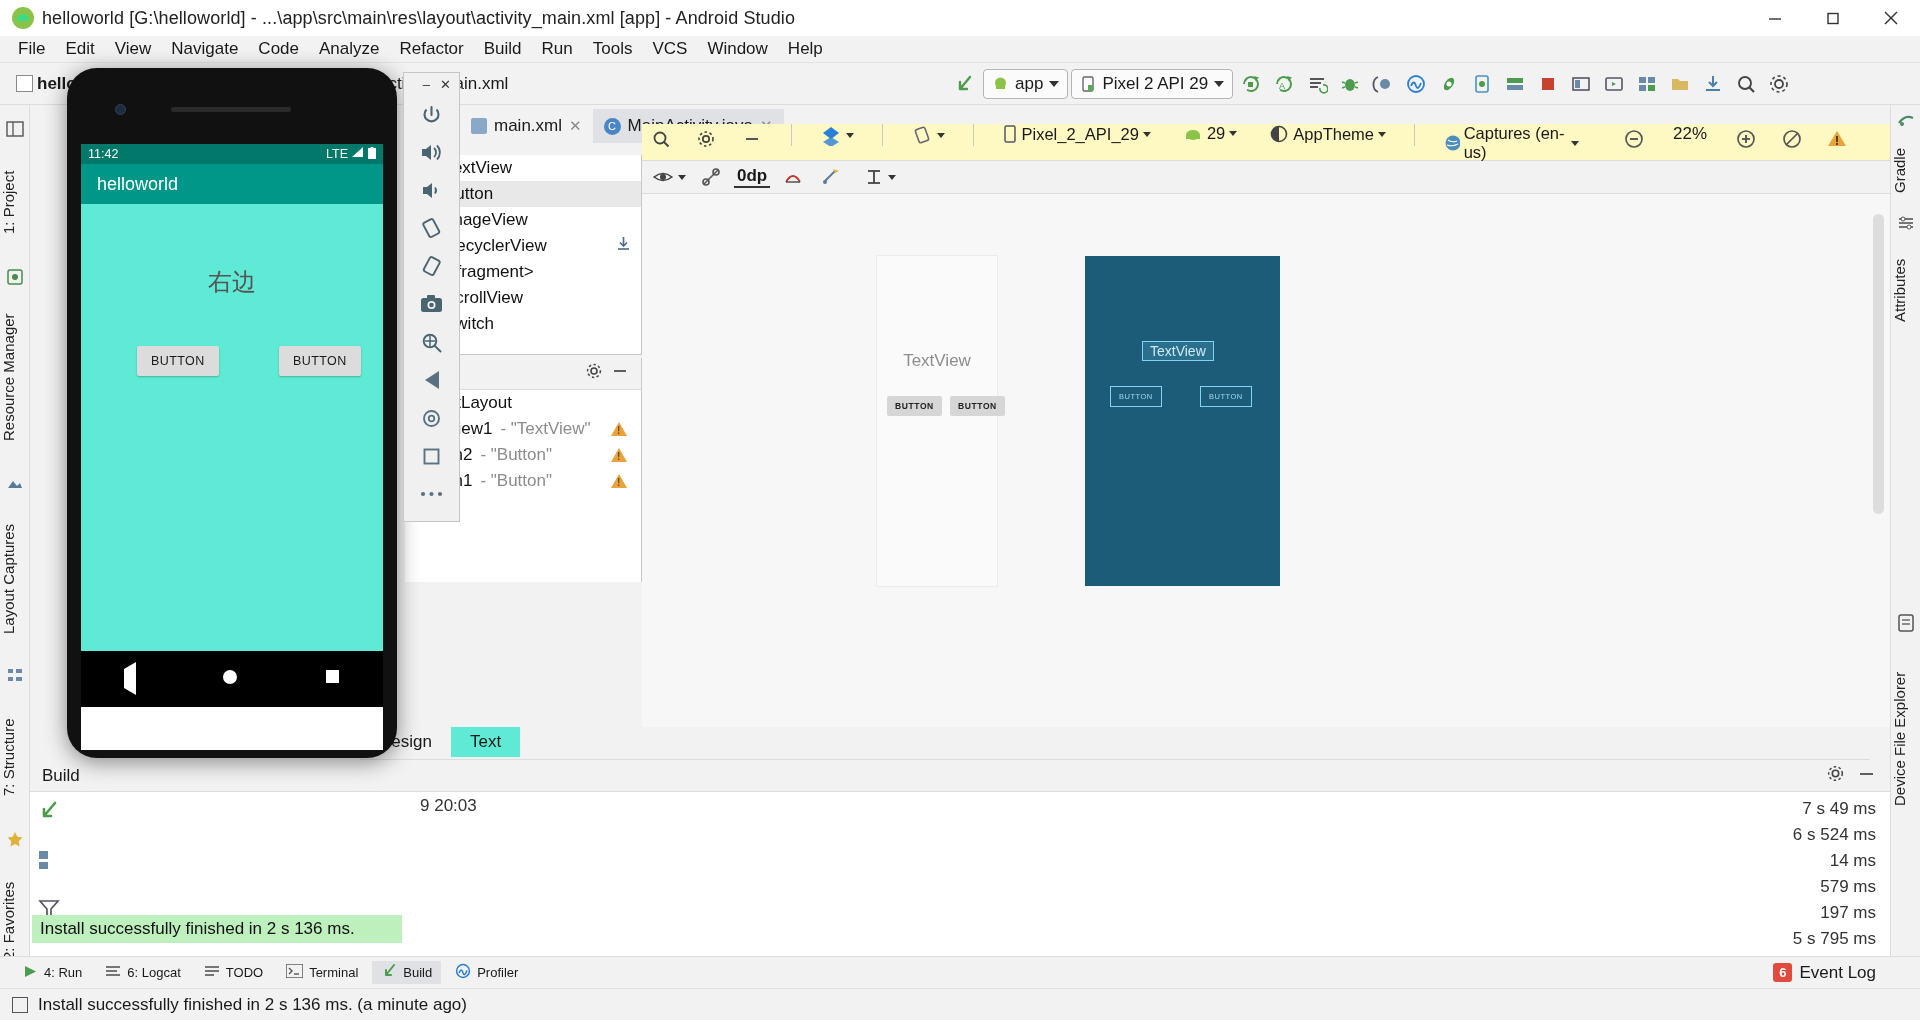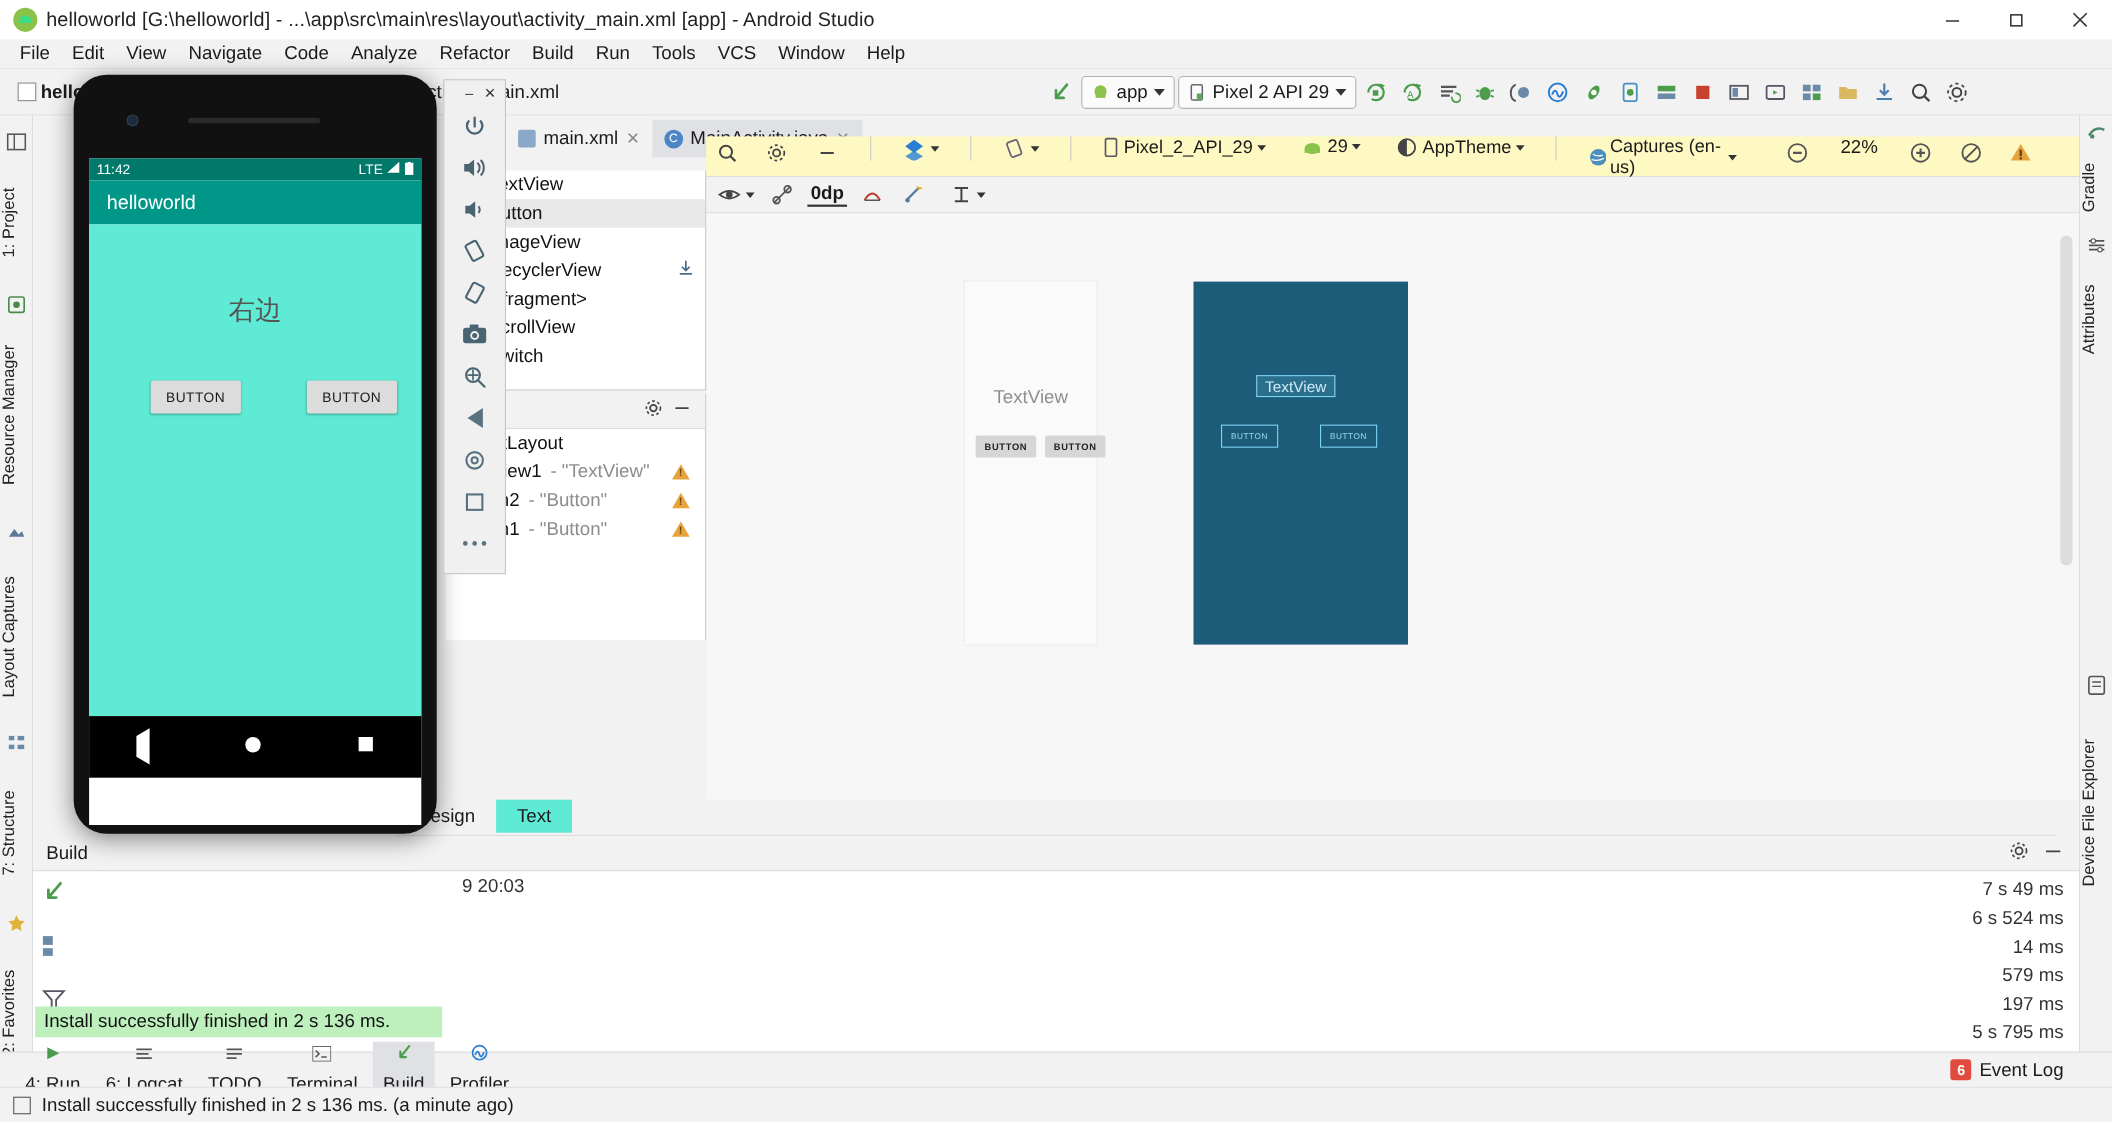--- a/index.html
+++ b/index.html
@@ -222,21 +222,21 @@
   }
   .b-date { position: absolute; left: 390px; top: 4px; font-size: 17px; color: #333; }
   .b-sideicons { position: absolute; left: 6px; top: 6px; display: flex; flex-direction: column; gap: 18px; }
 
   
   .bottombar {
     position: absolute; left: 0; top: 956px; width: 1920px; height: 32px;
     background: #f2f2f2; display: flex; align-items: center; gap: 5px; padding-left: 14px;
     border-top: 1px solid #dcdcdc;
   }
-  .btab { display: flex; align-items: center; gap: 6px; font-size: 17px; padding: 2px 9px; flex-direction: column; }
+  .btab { display: flex; align-items: center; gap: 6px; font-size: 13px; padding: 2px 9px; }
   .btab.active { background: #dfe1e5; }
   .eventlog { position: absolute; right: 44px; display: flex; align-items: center; gap: 7px; font-size: 17px; }
   .elbadge {
     width: 19px; height: 19px; background: #e04a3f; color: #fff; border-radius: 3px;
     font-size: 13px; display: flex; align-items: center; justify-content: center; font-weight: bold;
   }
 
   
   .statusbar {
     position: absolute; left: 0; top: 988px; width: 1920px; height: 32px;

